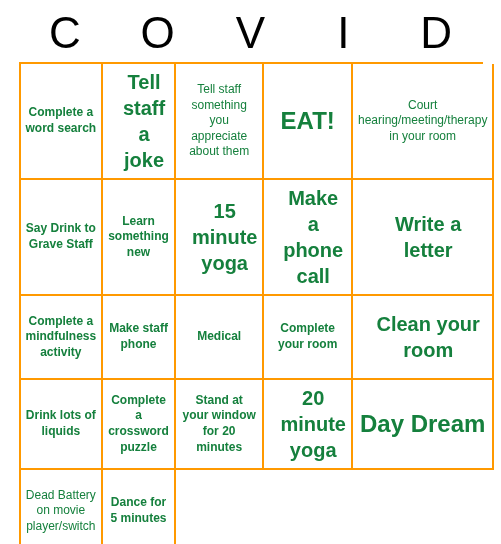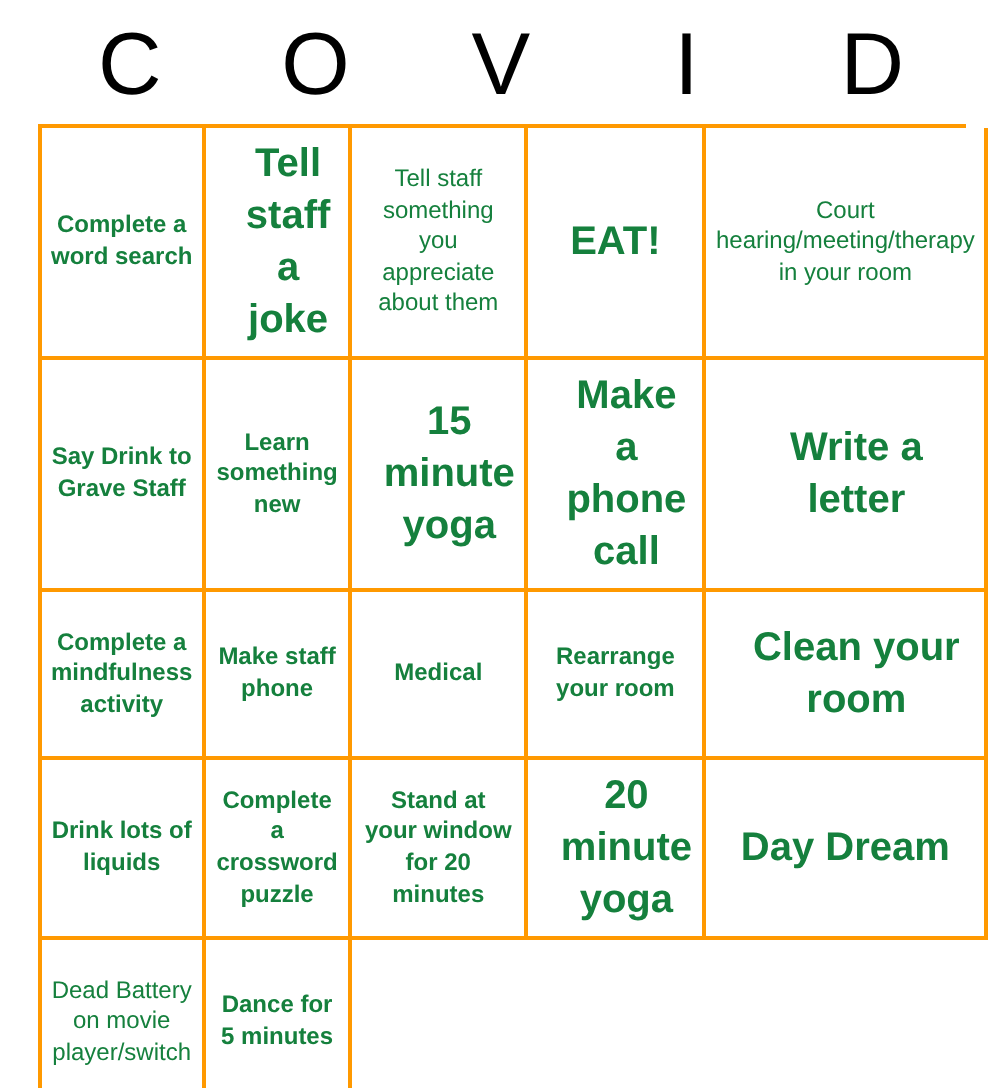--- a/index.html
+++ b/index.html
@@ -43,21 +43,21 @@
       align-items: center;
       justify-content: center;
       text-align: center;
       padding: 5px;
       font-size: 12px;
       line-height: 1.3;
       color: #15803d;
       background: #fff;
     }
     .bingo-cell.large-text {
-      font-size: 20px;
+      font-size: 24px;
       font-weight: bold;
     }
     .bingo-cell.medium-text {
       font-size: 20px;
       font-weight: bold;
       padding-left: 16px;
     }
     .bingo-cell.bold {
       font-weight: bold;
     }
@@ -110,21 +110,21 @@
       <div class="bingo-cell bold">
         <span class="cell-text">Complete a mindfulness activity</span>
       </div>
       <div class="bingo-cell bold">
         <span class="cell-text">Make staff phone</span>
       </div>
       <div class="bingo-cell bold">
         <span class="cell-text">Medical</span>
       </div>
       <div class="bingo-cell bold">
-        <span class="cell-text">Rearrange your room</span>
+        <span class="cell-text">Complete your room</span>
       </div>
       <div class="bingo-cell medium-text">
         <span class="cell-text">Clean your room</span>
       </div>
       <div class="bingo-cell bold">
         <span class="cell-text">Drink lots of liquids</span>
       </div>
       <div class="bingo-cell bold">
         <span class="cell-text">Complete a crossword puzzle</span>
       </div>

